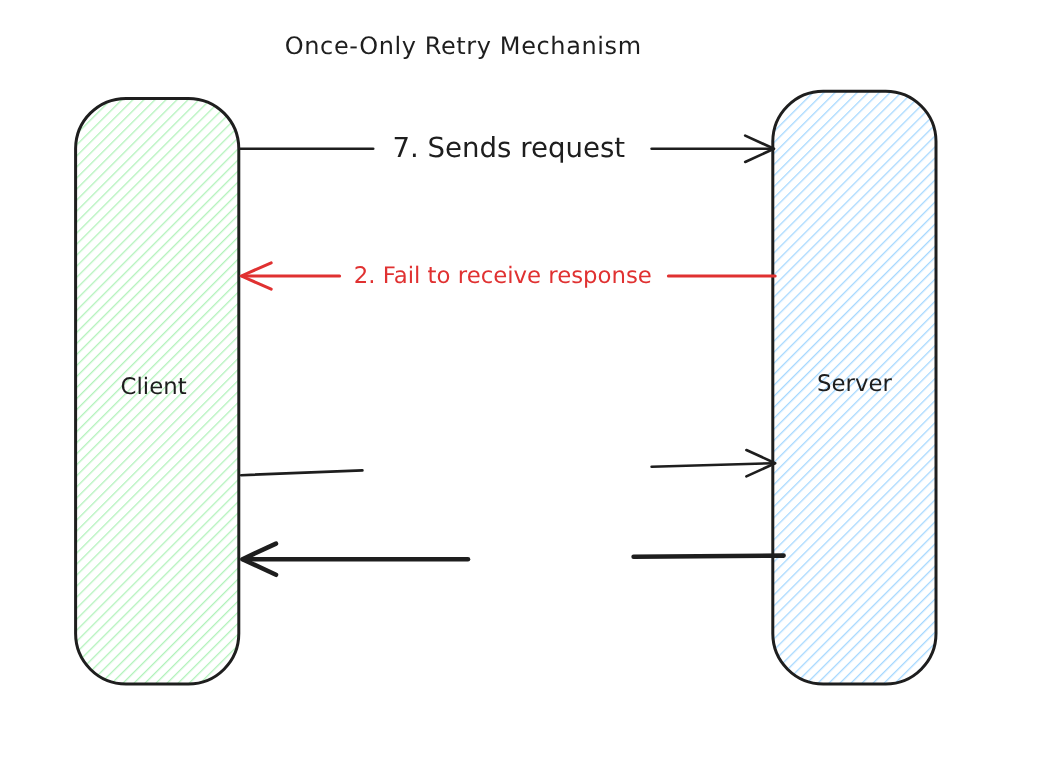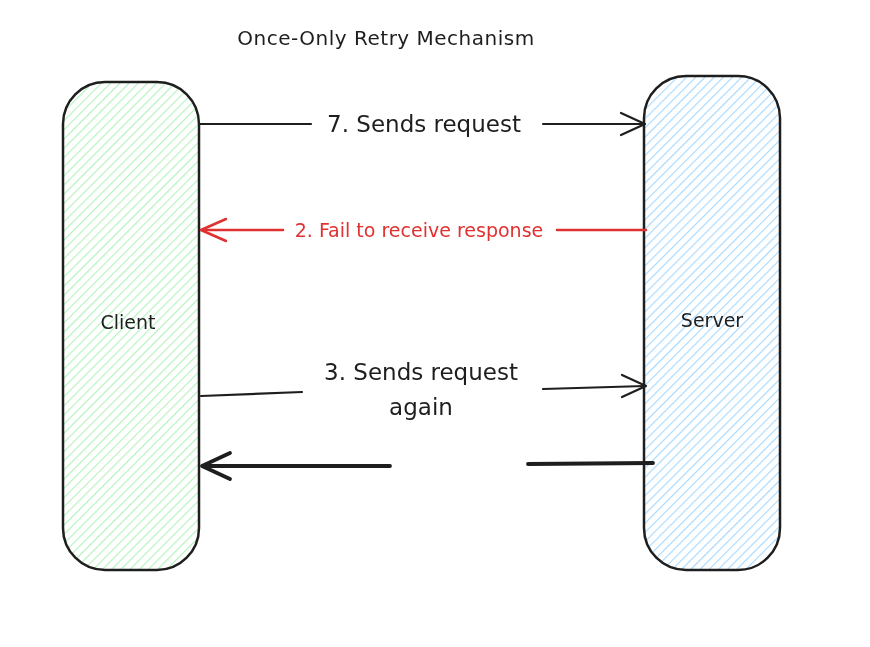--- a/index.html
+++ b/index.html
@@ -97,17 +97,15 @@
 
   <div class="lbl centered med" style="left:128px; top:311px;">Client</div>
 
   <div class="lbl centered med" style="left:712px; top:309px;">Server</div>
 
   <div class="lbl centered big" style="left:424px; top:110px;">7. Sends request</div>
 
   <div class="lbl centered med red-text" style="left: 419px; top: 219px; color: rgb(224, 49, 49);">2. Fail to receive response</div>
 
 
-  <div class="lbl centered big two-line" style="left:421px; top:355px;">3. Sends request
-again</div>
 
 
 </div>
 
 </body></html>

